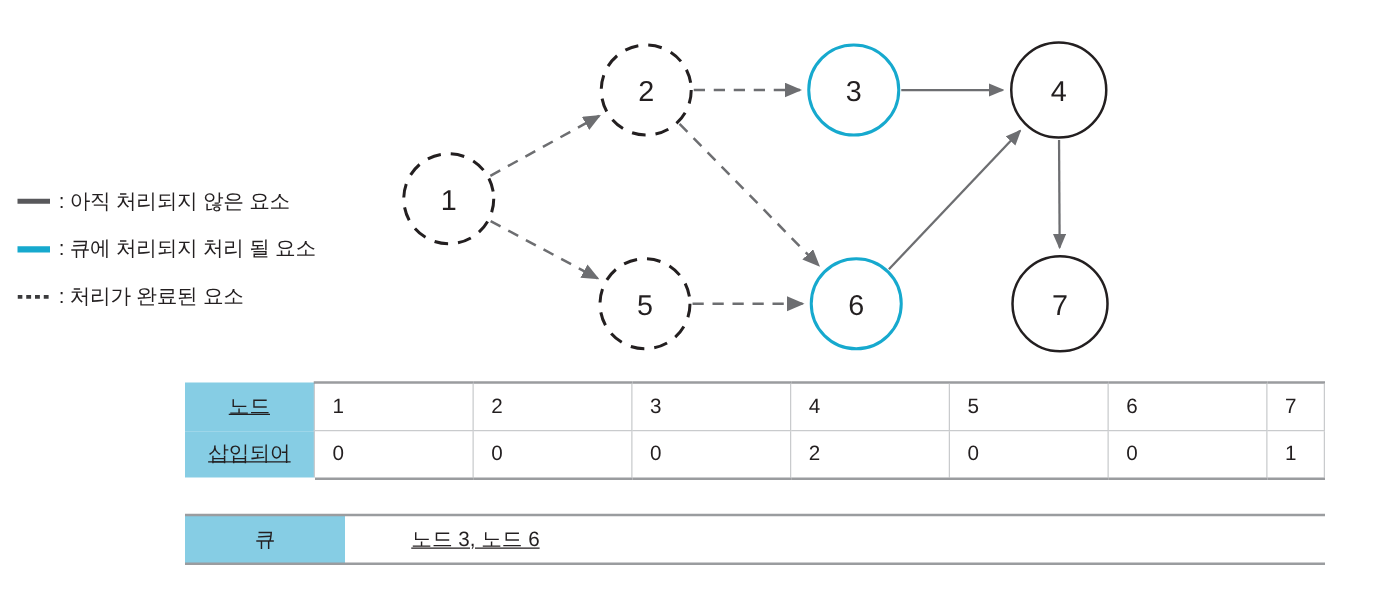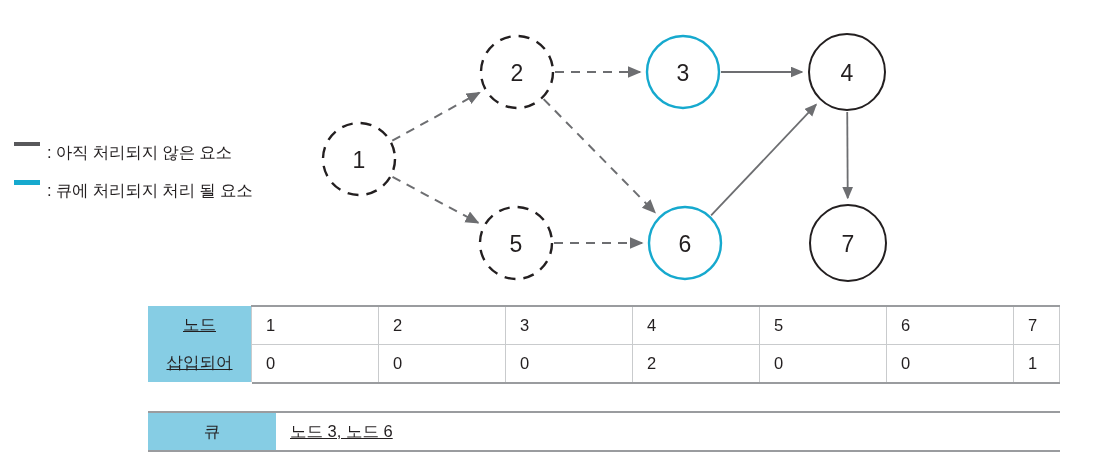--- a/index.html
+++ b/index.html
@@ -18,21 +18,21 @@
 
   
   #legend {
     position: absolute;
     left: 14px;
     top: 142px;
     width: 300px;
   }
   .legend-row {
     display: flex;
-    align-items: flex-start;
+    align-items: center;
     height: 38px;
   }
   .swatch {
     width: 26px;
     height: 4px;
     flex: 0 0 26px;
     margin-right: 7px;
   }
   .swatch.solid-gray { background: #58585b; }
   .swatch.solid-cyan { background: #16a9ce; height: 5px; }
@@ -115,33 +115,37 @@
     padding: 0 0 0 14px;
   }
   #queue-table td.rowhead {
     background: #86cde4;
     width: 128px;
     text-align: center;
     padding: 0;
     border-top: 2px solid #9a9c9f;
     border-bottom: 2px solid #9a9c9f;
   }
-  .q-underline { text-decoration: underline; }
+  .q-underline { text-decoration: underline; margin-left: 39px; }
 </style>
 </head>
 <body>
 
 <div id="legend">
   <div class="legend-row">
     <span class="swatch solid-gray"></span>
     <span class="legend-text">: 아직 처리되지 않은 요소</span>
   </div>
   <div class="legend-row">
     <span class="swatch solid-cyan"></span>
     <span class="legend-text">: 큐에 처리되지 처리 될 요소</span>
+  </div>
+  <div class="legend-row">
+    <span class="swatch dotted"></span>
+    <span class="legend-text">: 처리가 완료된 요소</span>
   </div>
 </div>
 
 <svg id="graph" viewBox="0 0 1099 300">
   <defs>
     <marker id="arrow-gray" markerWidth="7" markerHeight="7" refX="6.2" refY="3" orient="auto" markerUnits="strokeWidth">
       <path d="M0,0 L7,3 L0,6 z" fill="#6d6e71"></path>
     </marker>
     <marker id="arrow-dark" markerWidth="7" markerHeight="7" refX="6.2" refY="3" orient="auto" markerUnits="strokeWidth">
       <path d="M0,0 L7,3 L0,6 z" fill="#6d6e71"></path>

